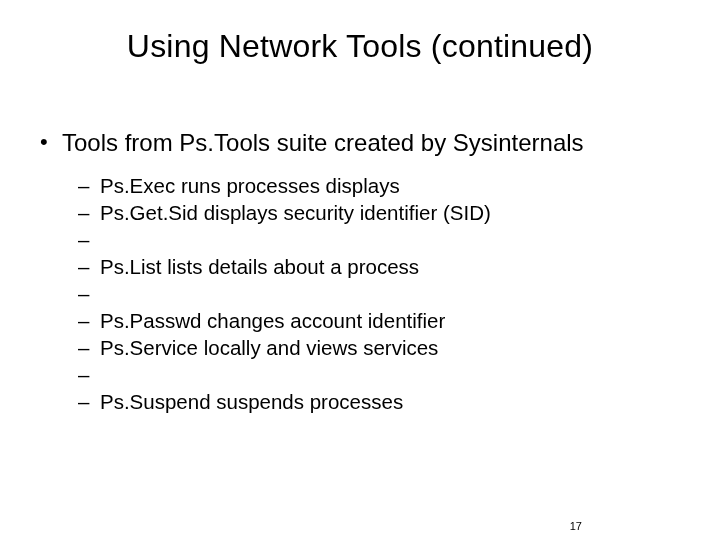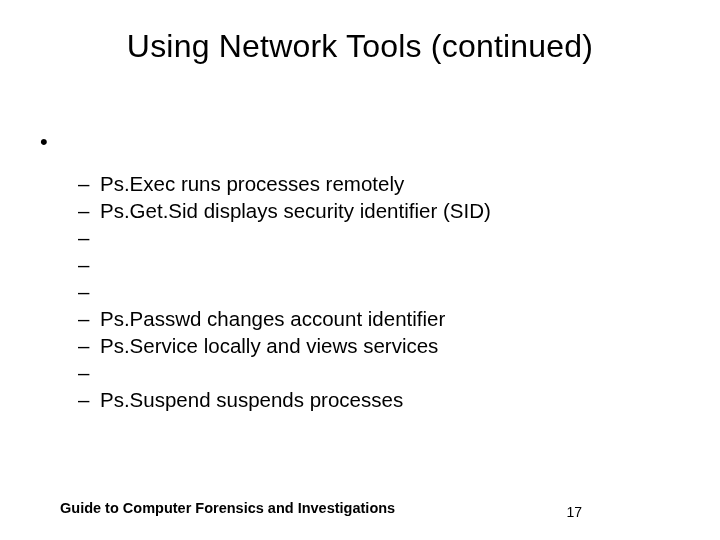--- a/index.html
+++ b/index.html
@@ -62,51 +62,53 @@
   .footer {
     position: absolute;
     bottom: 24px;
     left: 60px;
     width: 600px;
     font-size: 14.5px;
     font-weight: 700;
   }
   .pagenum {
     position: absolute;
-    bottom: 20px;
+    bottom: 8px;
     right: 42px;
-    font-size: 14px;
+    font-size: 11px;
     font-weight: 400;
   }
 </style>
 </head>
 <body>
 
 <div class="slide">
 
   <div class="title">Using Network Tools (continued)</div>
 
   <div class="body">
     <div class="bullet-l1">
       <span class="mark">•</span>
+      <span>Tools from Ps.Tools suite created by Sysinternals</span>
     </div>
 
     <div class="bullet-l2">
       <span class="mark">–</span>
-      <span>Ps.Exec runs processes remotely</span>
+      <span>Ps.Exec runs processes displays</span>
     </div>
     <div class="bullet-l2">
       <span class="mark">–</span>
       <span>Ps.Get.Sid displays security identifier (SID)</span>
     </div>
     <div class="bullet-l2">
       <span class="mark">–</span>
     </div>
     <div class="bullet-l2">
       <span class="mark">–</span>
+      <span>Ps.List lists details about a process</span>
     </div>
     <div class="bullet-l2">
       <span class="mark">–</span>
     </div>
     <div class="bullet-l2">
       <span class="mark">–</span>
       <span>Ps.Passwd changes account identifier</span>
     </div>
     <div class="bullet-l2">
       <span class="mark">–</span>
@@ -114,16 +116,15 @@
     </div>
     <div class="bullet-l2">
       <span class="mark">–</span>
     </div>
     <div class="bullet-l2">
       <span class="mark">–</span>
       <span>Ps.Suspend suspends processes</span>
     </div>
   </div>
 
-  <div class="footer">Guide to Computer Forensics and Investigations</div>
   <div class="pagenum">17</div>
 
 </div>
 
 </body></html>

